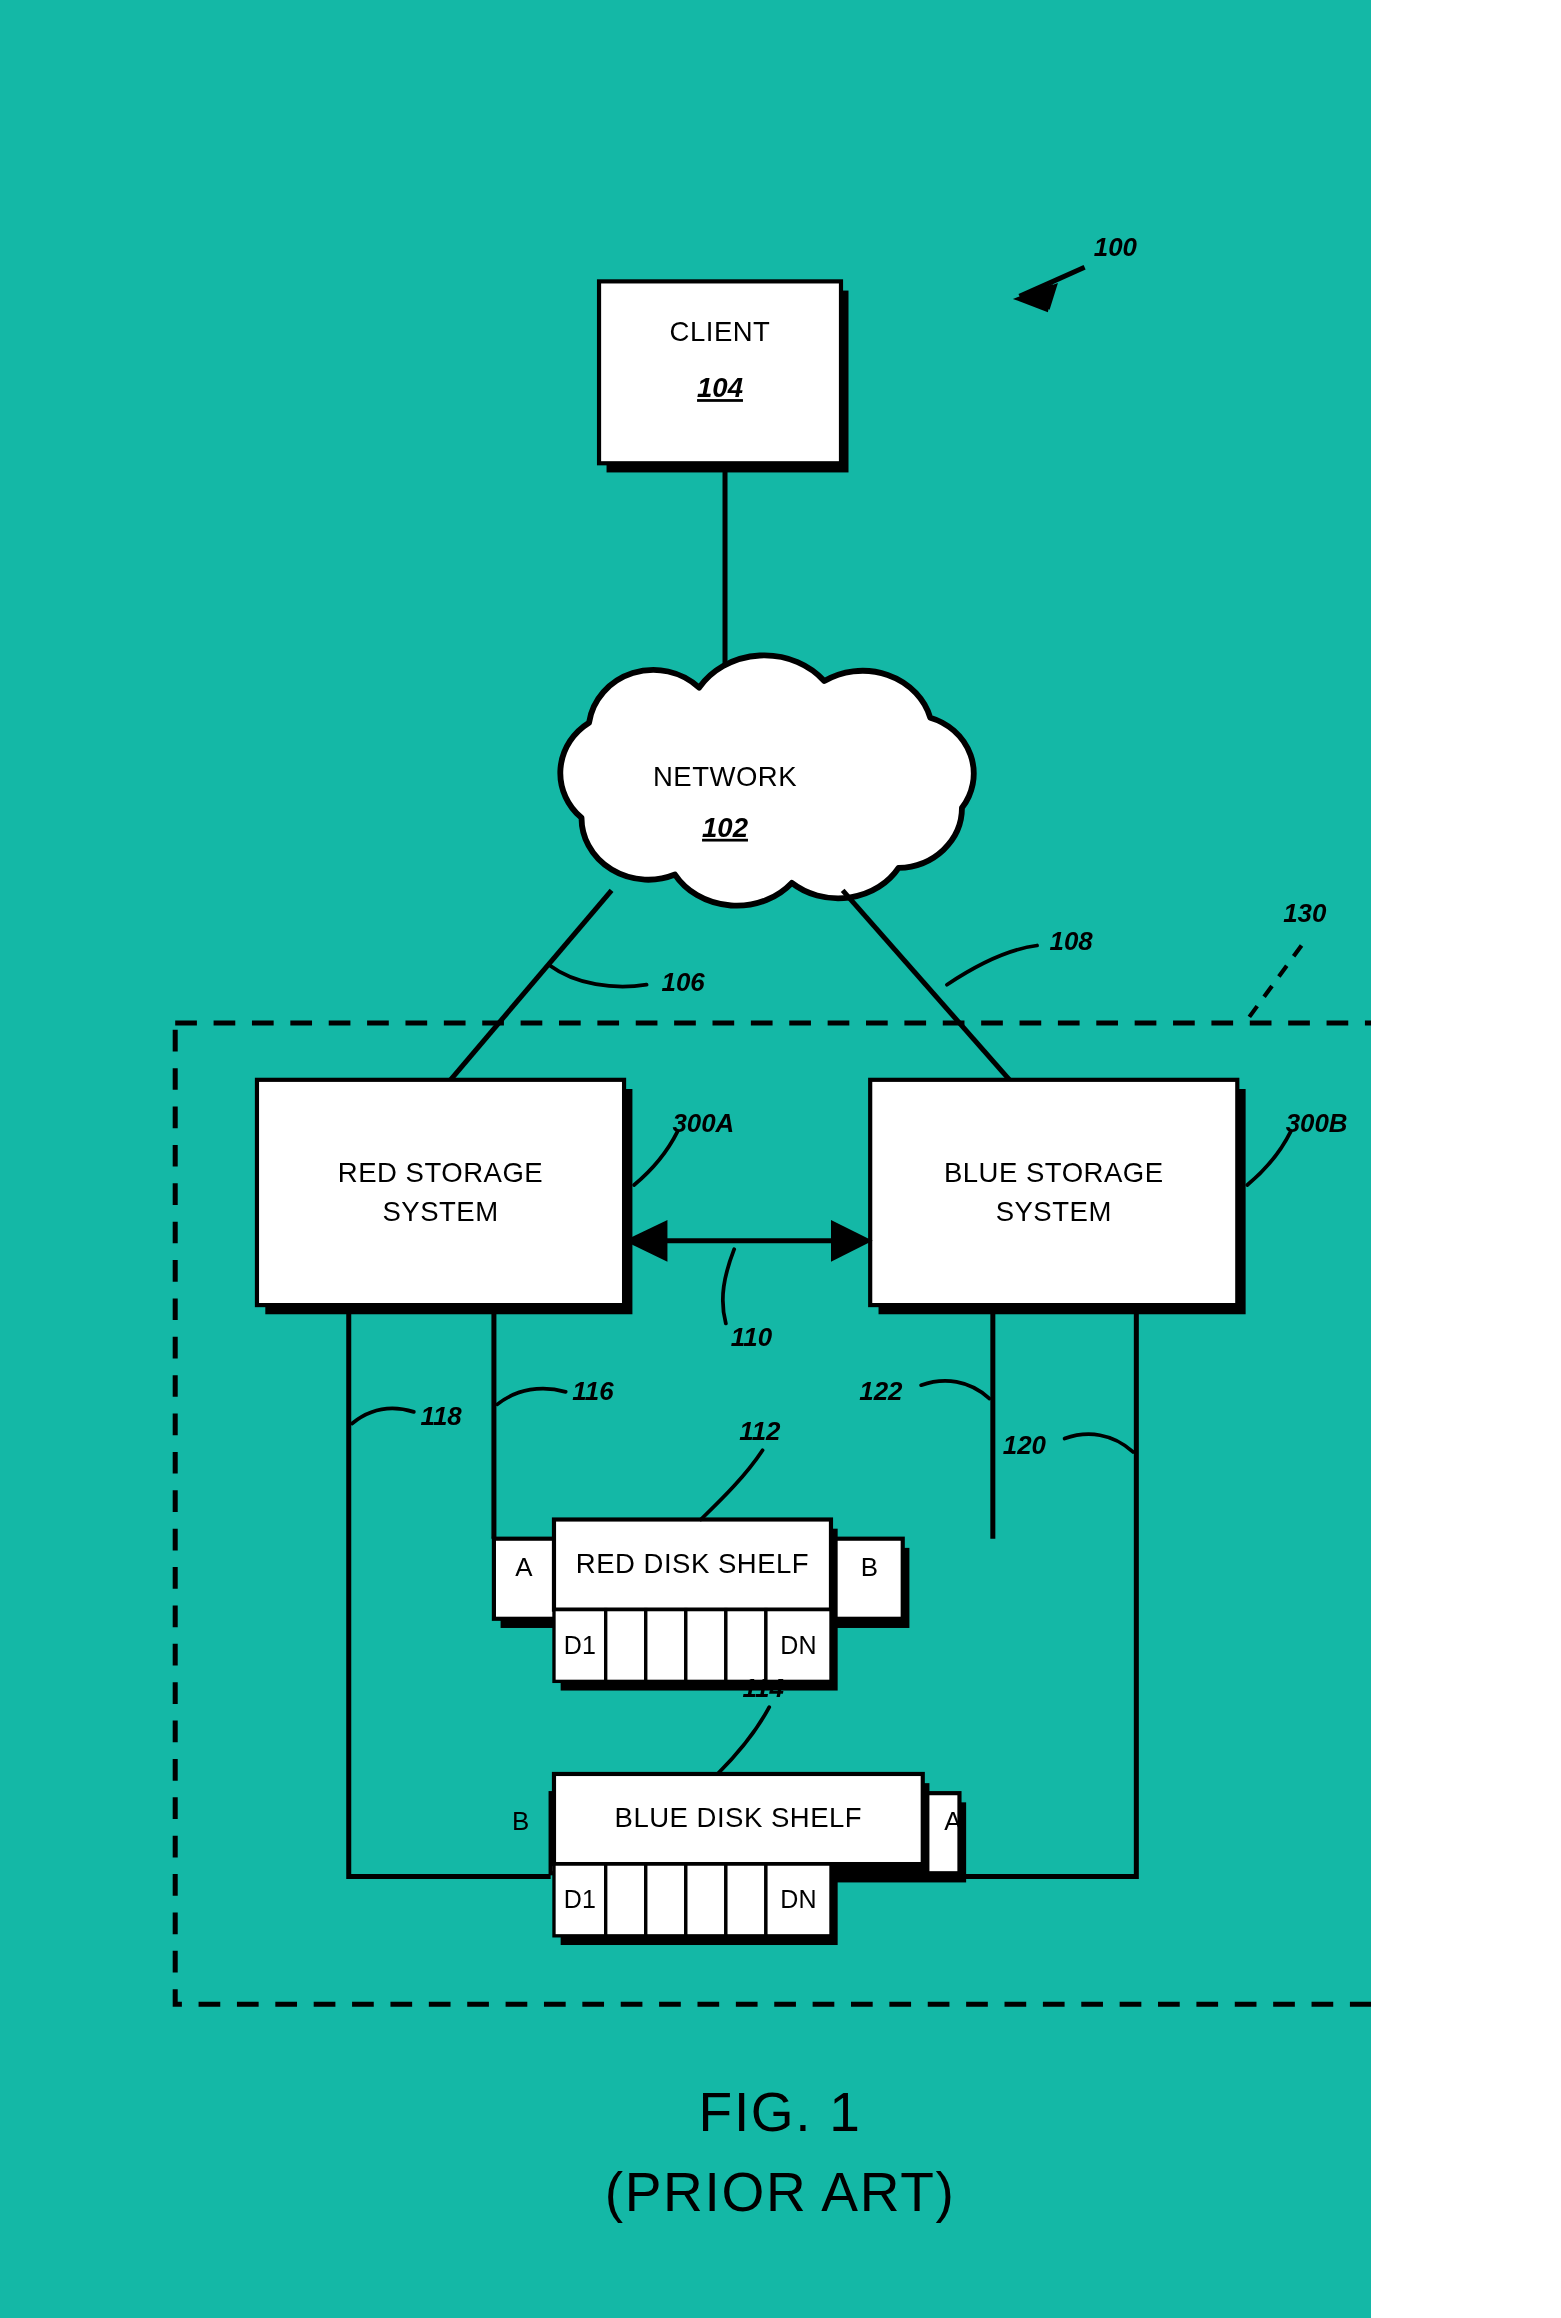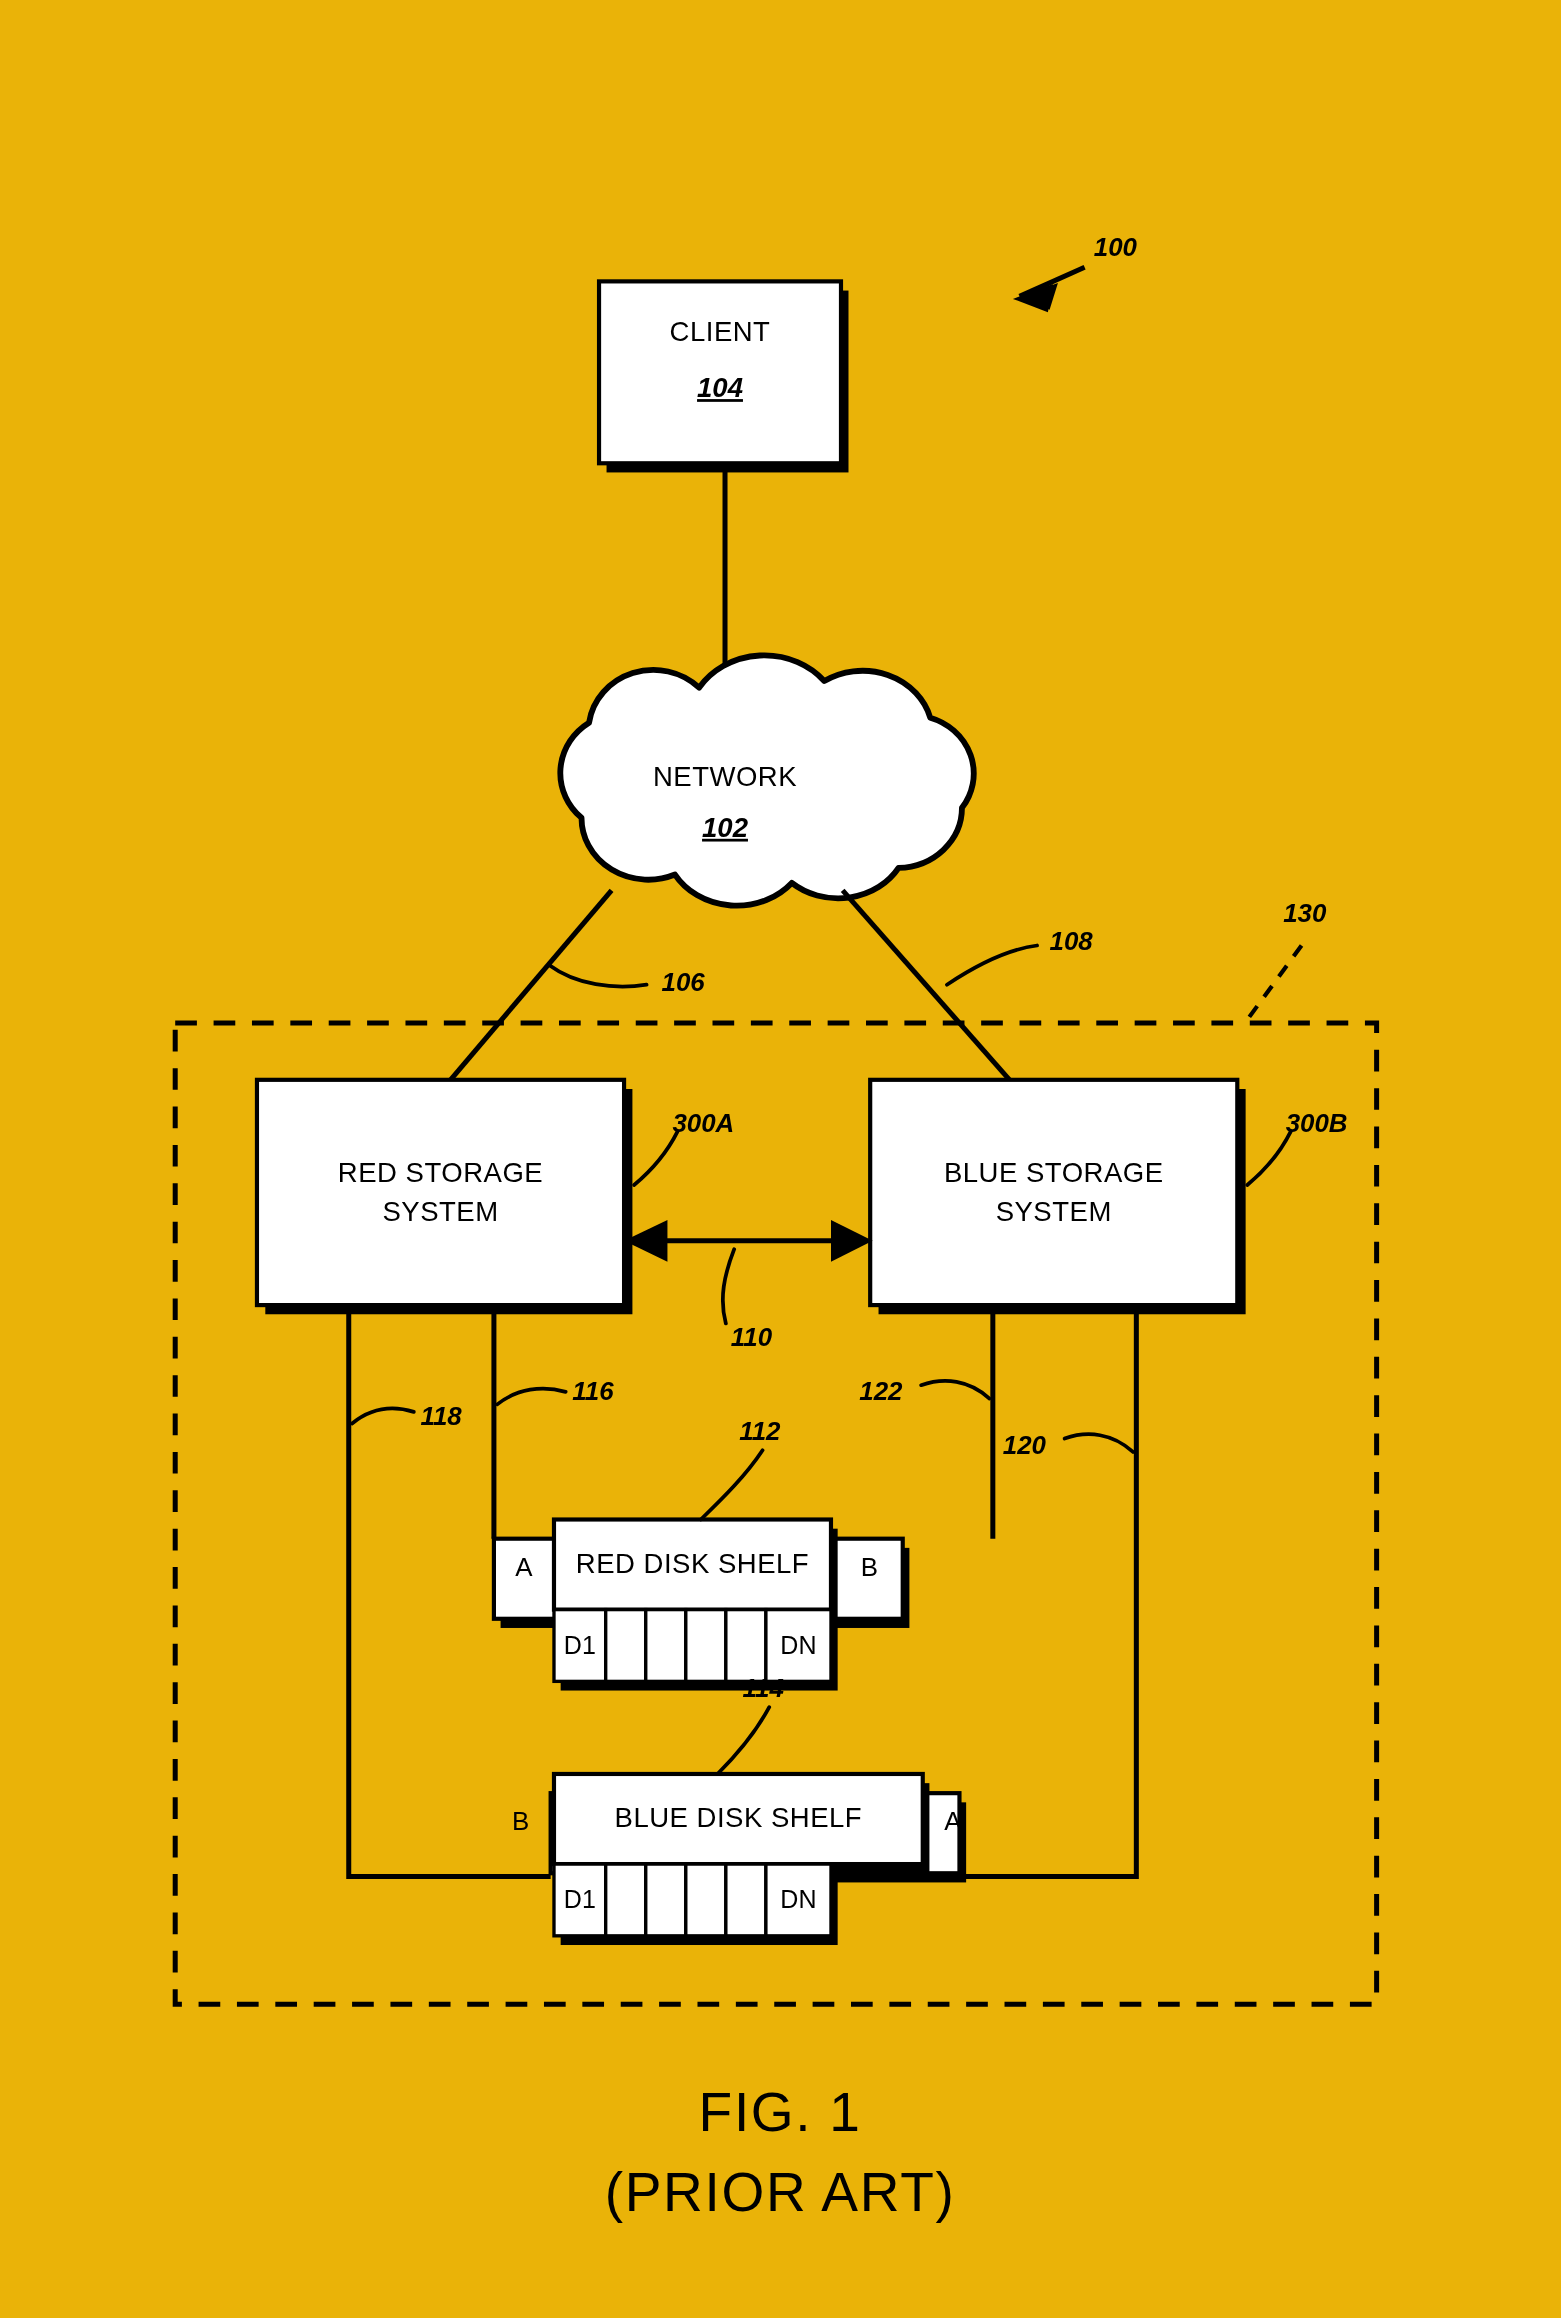--- a/index.html
+++ b/index.html
@@ -3,23 +3,23 @@
 <meta charset="utf-8">
 <title>FIG. 1 (PRIOR ART)</title>
 <style>
   html, body {
     margin: 0;
     padding: 0;
     background: #ffffff;
   }
   #page {
     position: relative;
-    width: 1561px;
+    width: 1371px;
     height: 2319px;
-    background: #eab308;
+    background: #14b8a6;
     font-family: "Liberation Sans", sans-serif;
     overflow: hidden;
   }
   #figure-svg {
     position: absolute;
     left: 0;
     top: 0;
     width: 1561px;
     height: 2319px;
     display: block;

